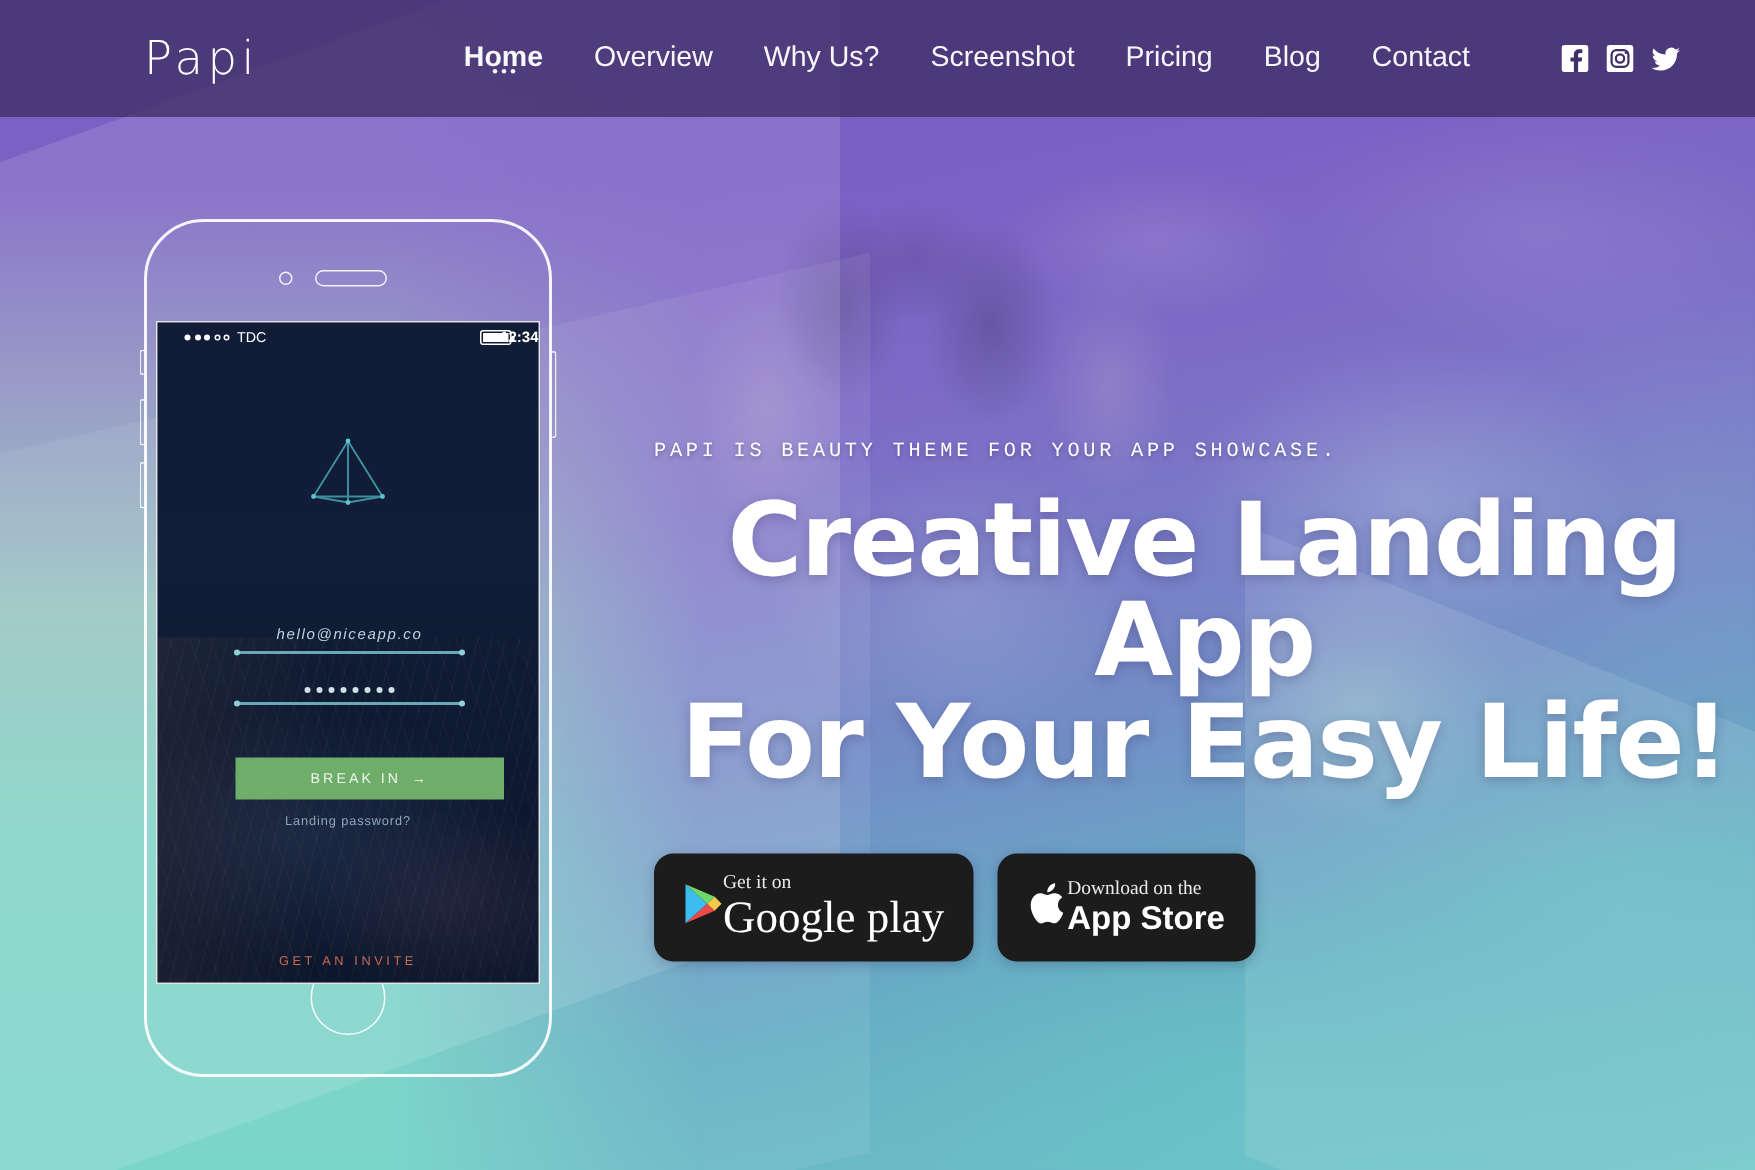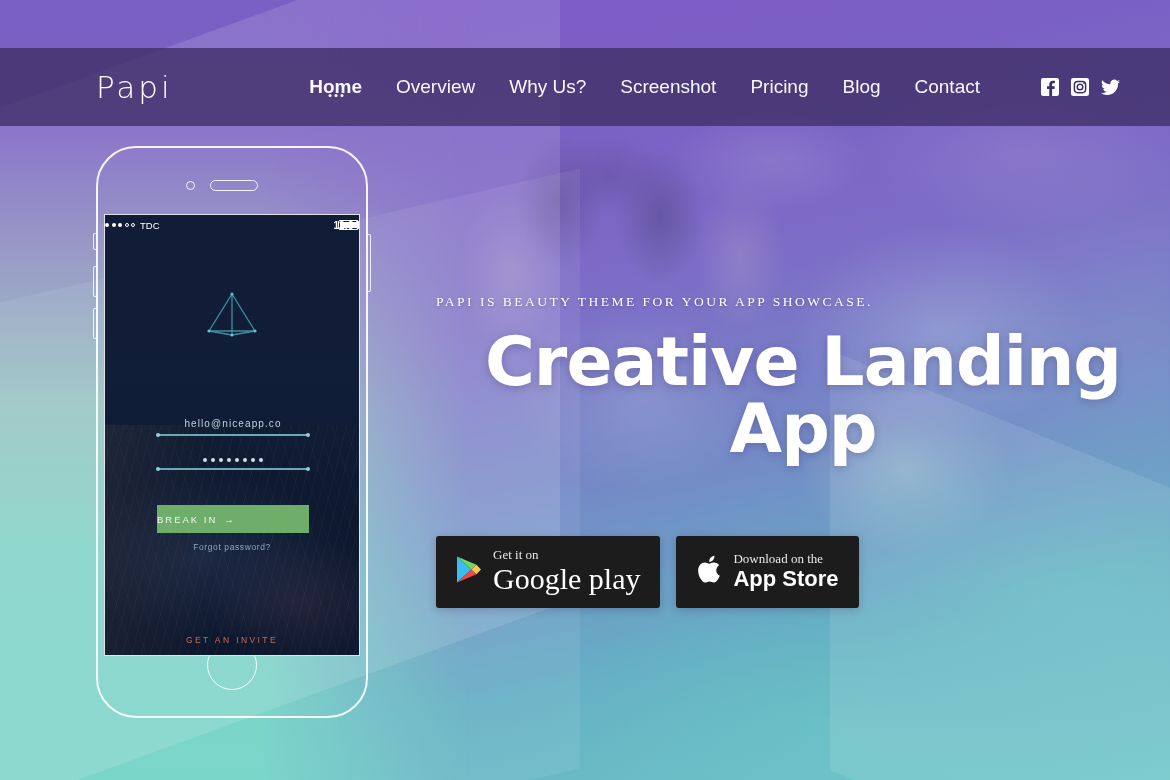--- a/index.html
+++ b/index.html
@@ -73,21 +73,21 @@
   .facet-c {
     position:absolute; right:-80px; top:520px; width:420px; height:420px;
     background:rgba(255,255,255,.10);
     transform:skewY(22deg); transform-origin:right top;
   }
 
   
   .site-header {
     position:absolute; left:0; top:0; width:1170px; height:78px;
     background:rgba(64,48,104,.80);
-    display:flex; align-items:center; z-index:40;margin-top:48px;
+    display:flex; align-items:center; z-index:40;
   }
   .brand {
     margin-left:96px; color:#ffffff; font-size:31px; letter-spacing:3px;
     font-weight:300; font-family:"DejaVu Sans", sans-serif;
   }
   .main-nav { display:flex; align-items:center; margin-left:auto; }
   .nav-item {
     position:relative; color:#ffffff; font-size:19px;
     padding:0 17px; text-decoration:none; cursor:pointer;
     font-family:"Liberation Sans", sans-serif; opacity:.96;text-align:center;
@@ -141,88 +141,87 @@
       linear-gradient(92deg, rgba(190,150,110,.16) 0%, rgba(190,150,110,0) 45%),
       repeating-linear-gradient(104deg, rgba(255,200,140,.07) 0 1px, rgba(255,200,140,0) 1px 9px),
       repeating-linear-gradient(72deg, rgba(255,210,150,.05) 0 1px, rgba(255,210,150,0) 1px 13px);
     opacity:.9;
   }
   .screen-overlay { position:absolute; inset:0; background:rgba(12,22,44,.42); }
 
   .sbar {
     position:absolute; left:0; right:0; top:0; height:20px;
     display:flex; align-items:center; color:#fff; font-size:9.5px;
-    padding:0 0; font-family:"Liberation Sans", sans-serif; z-index:3;
+    padding:0 18px; font-family:"Liberation Sans", sans-serif; z-index:3;
   }
   .sbar-dots { display:flex; align-items:center; gap:2.5px; margin-right:5px; }
   .sbar-dots i { width:4px; height:4px; border-radius:50%; background:#fff; display:block; }
   .sbar-dots i.hollow { background:transparent; border:1px solid #fff; }
   .sbar-time { position:absolute; left:0; right:0; text-align:right; font-weight:bold; font-size:10px; }
   .sbar-batt {
     margin-left:auto; width:21px; height:9.5px; border:1px solid #fff; border-radius:2px;
     position:relative; background:#fff; background-clip:content-box; padding:1px;
   }
   .sbar-batt::after {
     content:""; position:absolute; right:-3px; top:3px; width:2px; height:4px;
     background:#fff; border-radius:0 1px 1px 0;
   }
 
   .screen-body { position:absolute; inset:0; z-index:3; }
   .pyramid { position:absolute; left:50%; margin-left:-29px; top:76px; }
   .field { position:absolute; left:52px; width:152px; }
-  .field-email { top:203px; }
+  .field-email { top:203px;font-style:italic; }
   .field-pass  { top:243px; }
   .field-val {
     color:#bcd2dd; font-size:10px; letter-spacing:1.1px; text-align:center;
     font-family:"Liberation Sans", sans-serif; padding-bottom:5px;
   }
   .field-dots { display:flex; justify-content:center; gap:4px; padding-bottom:6px; }
   .field-dots i { width:4px; height:4px; border-radius:50%; background:#cfe0e8; display:block; }
   .field-line { height:1.5px; background:#6aa8b8; position:relative; }
   .field-line::before, .field-line::after {
     content:""; position:absolute; top:-1.5px; width:4px; height:4px; border-radius:50%; background:#8fd0dd;
   }
   .field-line::before { left:-1px; }
   .field-line::after { right:-1px; }
 
   .break-btn {
-    position:absolute; left:52px; top:290px; width:152px; height:28px;
+    position:absolute; left:52px; top:290px; width:179px; height:28px;
     background:#6fae6a; color:#eef7ec; font-size:9.5px; letter-spacing:2px;
-    display:flex; align-items:center; justify-content:flex-start; cursor:pointer;
+    display:flex; align-items:center; justify-content:center; cursor:pointer;
     font-family:"Liberation Sans", sans-serif;
   }
   .forgot {
     position:absolute; left:0; right:0; top:327px; text-align:center;
     color:#8fa8b8; font-size:8.5px; letter-spacing:.6px; cursor:pointer;
   }
   .invite {
     position:absolute; left:0; right:0; top:420px; text-align:center;
     color:#c86a4e; font-size:8.5px; letter-spacing:2.4px; cursor:pointer;
   }
 
   
   .hero-copy { position:absolute; left:436px; top:294px; z-index:25; }
   .kicker {
     color:#ffffff; font-size:13.5px; letter-spacing:2.5px;
-    font-family:Liberation Serif, serif;
+    font-family:Liberation Mono, monospace;
     text-shadow:0 1px 3px rgba(40,30,70,.35);
   }
   .headline {
     margin-top:18px; color:#ffffff; font-size:68px; line-height:.99;
     font-weight:bold; letter-spacing:-1px;
     font-family:"DejaVu Sans", sans-serif;
     text-shadow:0 2px 8px rgba(50,40,90,.28);
     text-align:center;
   }
   .store-row { display:flex; gap:16px; margin-top:40px; }
   .store-btn {
-    display:flex; align-items:center; gap:11px;
-    background:#1c1c1c; border-radius:3px; padding:12px 20px; cursor:pointer;
+    display:flex; align-items:center; 
+    background:#1c1c1c; border-radius:13px; padding:12px 20px; cursor:pointer;
     box-shadow:0 2px 8px rgba(30,20,60,.22);
-    margin-top:33px;
   }
   .store-lines { display:flex; flex-direction:column; line-height:1.12; }
   .store-top { color:#e9e9e9; font-size:13px; font-family:"Liberation Serif", serif; }
   .store-bottom { color:#ffffff; font-size:30px; font-family:"Liberation Serif", serif; }
   .store-bottom.bold { font-weight:bold; font-family:"Liberation Sans", sans-serif; font-size:22px; }
 </style>
 </head>
 <body>
 
 <div id="stage">
@@ -335,30 +334,31 @@
               <i></i>
           </div>
           <div class="field-line"></div>
         </div>
 
         <div class="break-btn">
           <span>BREAK IN</span>
           <span style="margin-left:7px">→</span>
         </div>
 
-        <div class="forgot">Forgot password?</div>
+        <div class="forgot">Landing password?</div>
         <div class="invite">GET AN INVITE</div>
       </div>
     </div>
   </div>
 
   <div class="hero-copy">
     <div class="kicker">PAPI IS BEAUTY THEME FOR YOUR APP SHOWCASE.</div>
     <h1 class="headline">
       <div>Creative Landing App</div>
+      <div>For Your Easy Life!</div>
     </h1>
 
     <div class="store-row">
       <div class="store-btn">
         <span>
           <svg width="26" height="29" viewBox="0 0 26 29">
             <path d="M1 1.5 L15.5 14.5 L1 27.5 Z" fill="#3bbdf0"></path>
             <path d="M1 1.5 L15.5 14.5 L20.5 9.8 Z" fill="#6ed86b"></path>
             <path d="M1 27.5 L15.5 14.5 L20.5 19.2 Z" fill="#ef4a4a"></path>
             <path d="M15.5 14.5 L20.5 9.8 L25 14.5 L20.5 19.2 Z" fill="#f7c948"></path>

